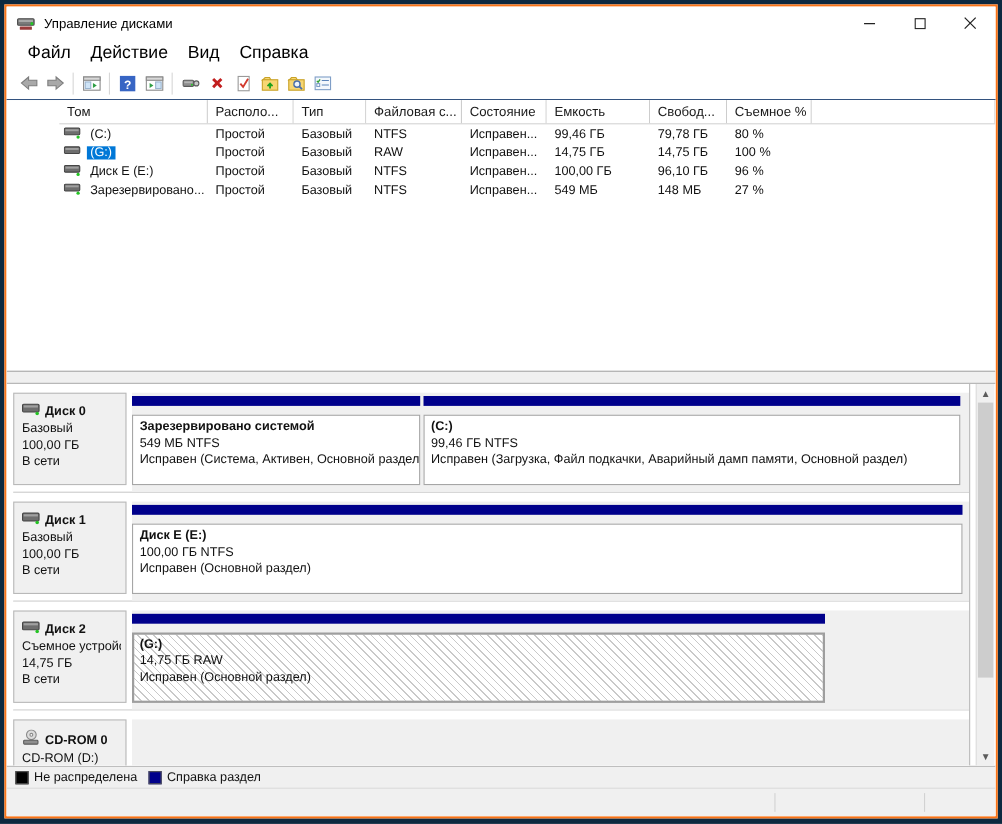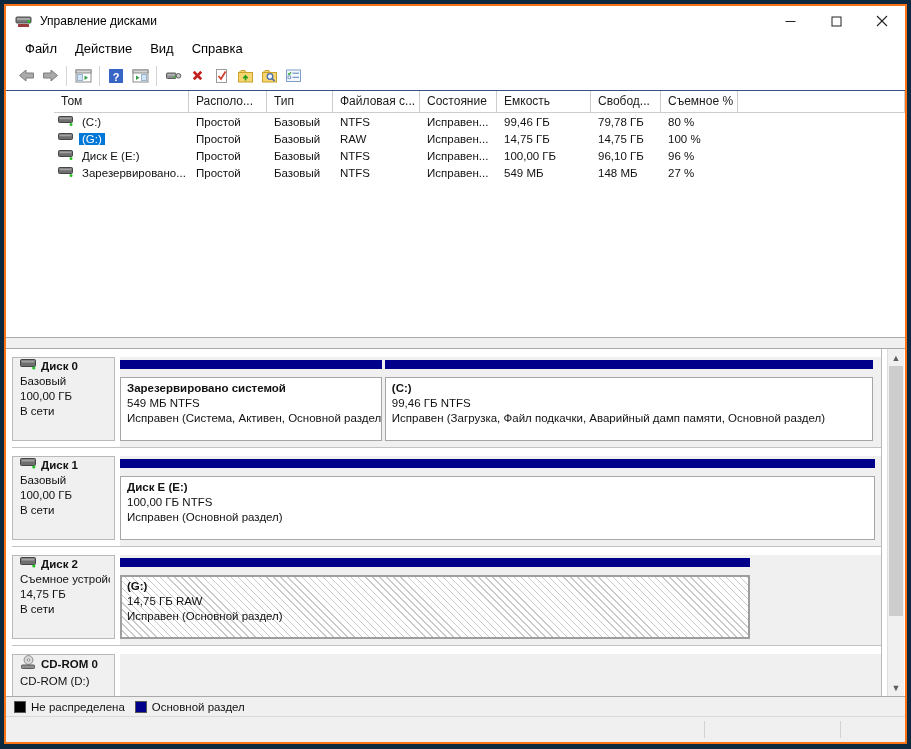--- a/index.html
+++ b/index.html
@@ -10,21 +10,21 @@
             border:2px solid #f97316; background:#fff; display:flex; flex-direction:column; }
 
   
   .titlebar { height:30px; display:flex; align-items:center; padding-left:9px; background:#fff; flex:0 0 auto; }
   .titlebar .app-icon { width:18px; height:16px; margin-right:7px; }
   .titlebar .title { font-size:12px; color:#000; }
   .controls { margin-left:auto; display:flex; height:100%; }
   .ctrl { width:46px; height:100%; display:flex; align-items:center; justify-content:center; }
 
   
-  .menubar { height:25px; display:flex; align-items:center; padding-left:10px; background:#fff; font-size:13px; color:#000; flex:0 0 auto; }
+  .menubar { height:25px; display:flex; align-items:flex-end; padding-left:10px; background:#fff; font-size:16px; color:#000; flex:0 0 auto; }
   .menu-item { padding:3px 9px; }
 
   
   .toolbar { height:29px; display:flex; align-items:center; padding-left:8px; background:#fff; flex:0 0 auto; }
   .tb-btn { width:24px; height:23px; display:flex; align-items:center; justify-content:center; }
   .tb-sep { width:1px; height:20px; background:#d6d6d6; margin:0 4px; }
 
   
   .content { flex:1; display:flex; flex-direction:column; border-top:1px solid #33527f; overflow:hidden; background:#fff; }
 
@@ -42,21 +42,21 @@
   .vol-label.selected { background:#0078d7; color:#fff; }
 
   
   .splitter { height:12px; flex:0 0 auto; background:#f0f0f0; border-top:1px solid #a9a9a9; border-bottom:1px solid #a9a9a9; }
 
   
   .graph-pane { flex:1; position:relative; background:#fff; overflow:hidden; }
   .graph-rows { position:absolute; top:0; left:6px; right:24px; bottom:0; }
   .disk-row { height:99px; border-bottom:1px solid #c3c3c3; display:flex; padding-top:8px; background:#fff; }
   .disk-info { width:103px; flex:0 0 auto; background:#f0f0f0; border:1px solid #b9b9b9; height:84px;
-               padding:0 4px 0 7px; font-size:11.5px; color:#111; line-height:15px; overflow:hidden; }
+               padding:8px 4px 0 7px; font-size:11.5px; color:#111; line-height:15px; overflow:hidden; }
   .disk-info .disk-title { font-weight:bold; display:flex; align-items:center; white-space:nowrap; }
   .disk-info .disk-title svg { margin-right:4px; flex:0 0 auto; }
   .disk-info div { white-space:nowrap; overflow:hidden; }
   .disk-graph { flex:1; margin-left:5px; background:#f0f0f0; padding-top:3px; display:flex; overflow:hidden; }
   .partition { margin-right:3px; display:flex; flex-direction:column; }
   .part-bar { height:9px; background:#00008b; flex:0 0 auto; }
   .part-body { margin-top:8px; height:64px; background:#fff; border:1px solid #a6a6a6;
                padding:3px 0 0 6px; font-size:11.5px; line-height:15px; color:#111; overflow:hidden; }
   .part-body div { white-space:nowrap; overflow:hidden; }
   .part-title { font-weight:bold; }
@@ -402,21 +402,21 @@
       </div>
     </div>
 
     <div class="legendbar">
         <div class="legend-item">
           <span class="legend-swatch" style="background:#000000"></span>
           <span>Не распределена</span>
         </div>
         <div class="legend-item">
           <span class="legend-swatch" style="background:#00008B"></span>
-          <span>Основной раздел</span>
+          <span>Справка раздел</span>
         </div>
       </div>
 
     <div class="statusbar">
       <div class="sb-sep" style="right:200px"></div>
       <div class="sb-sep" style="right:64px"></div>
     </div>
 
   </div>
 </div>

